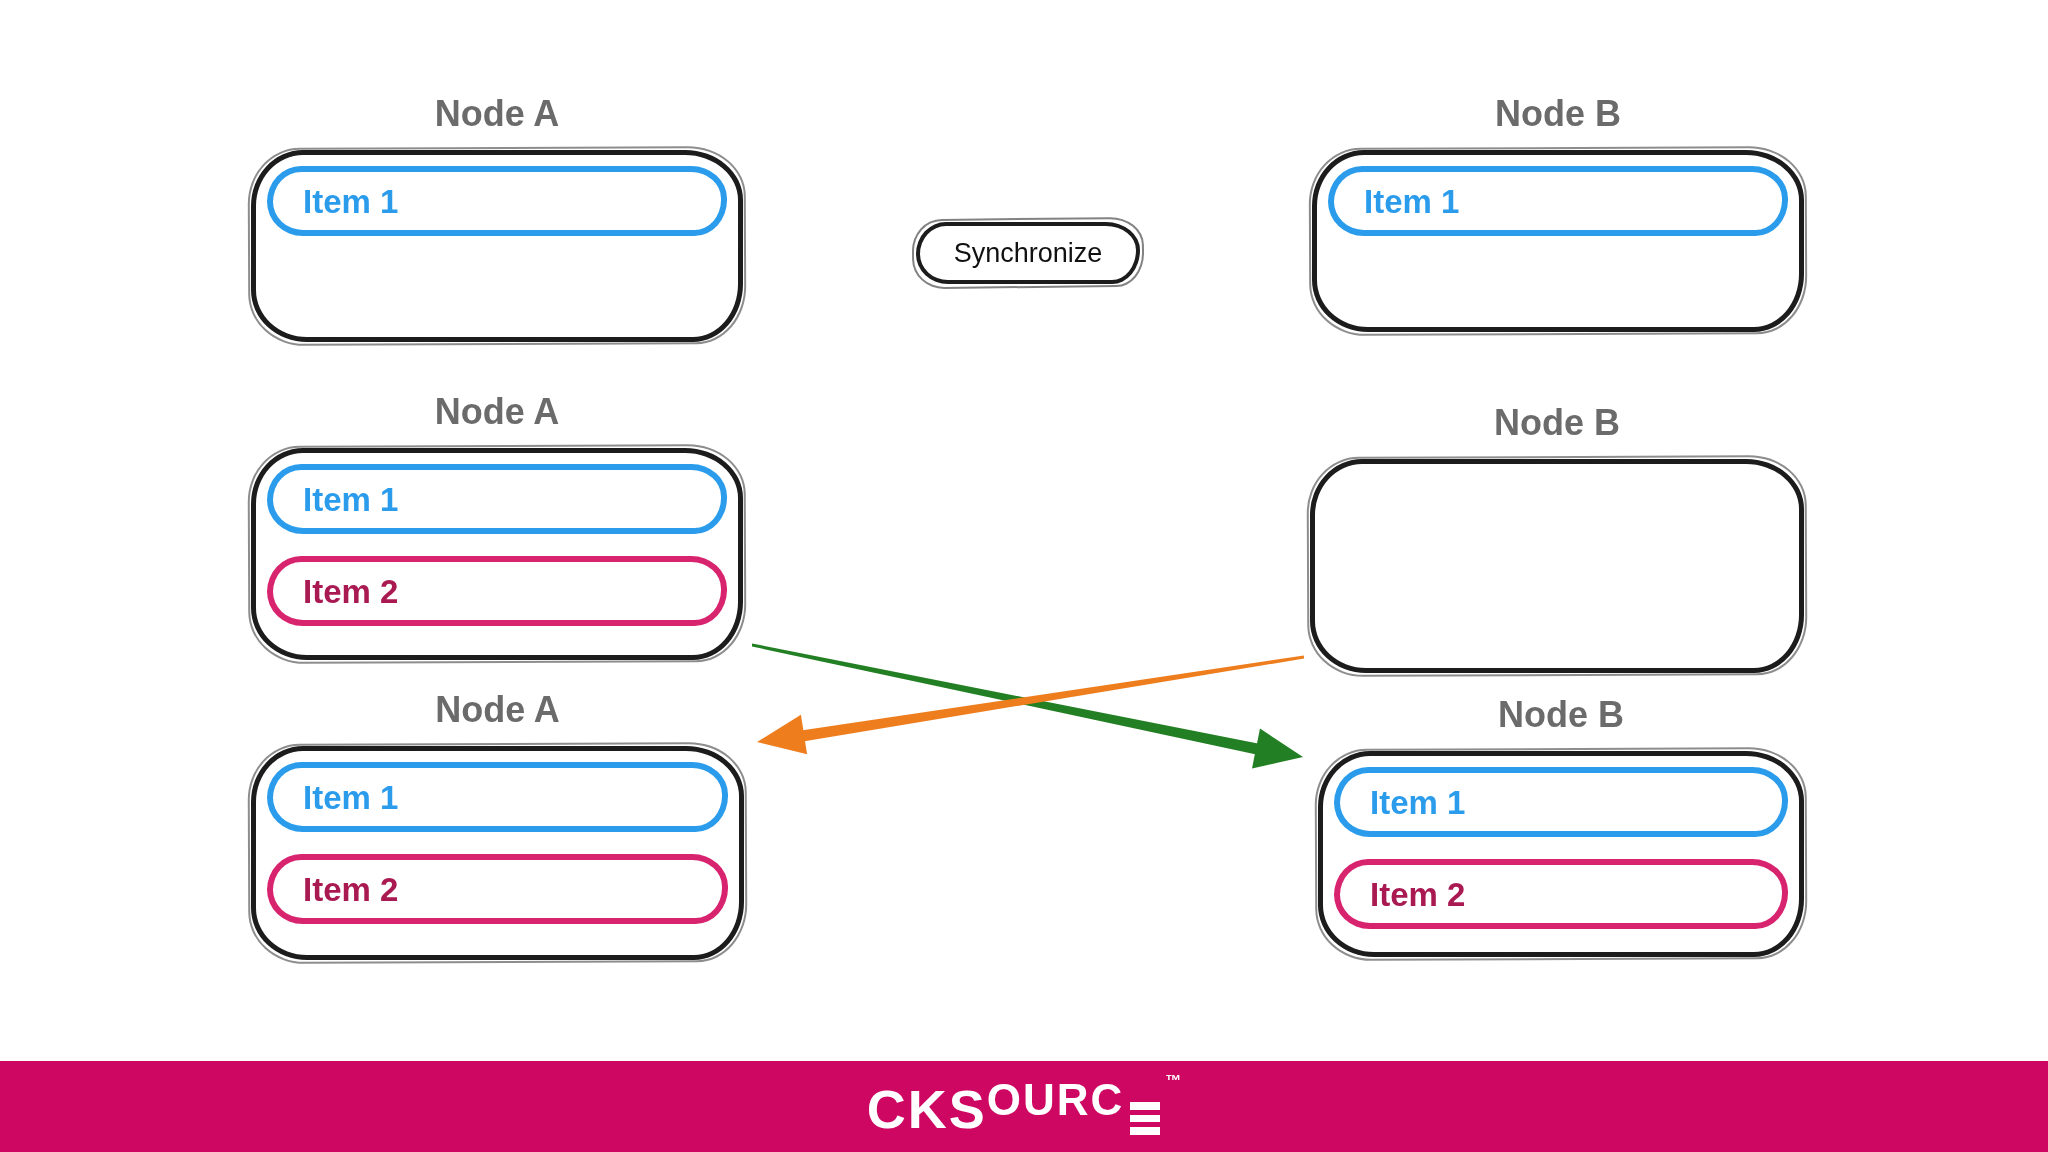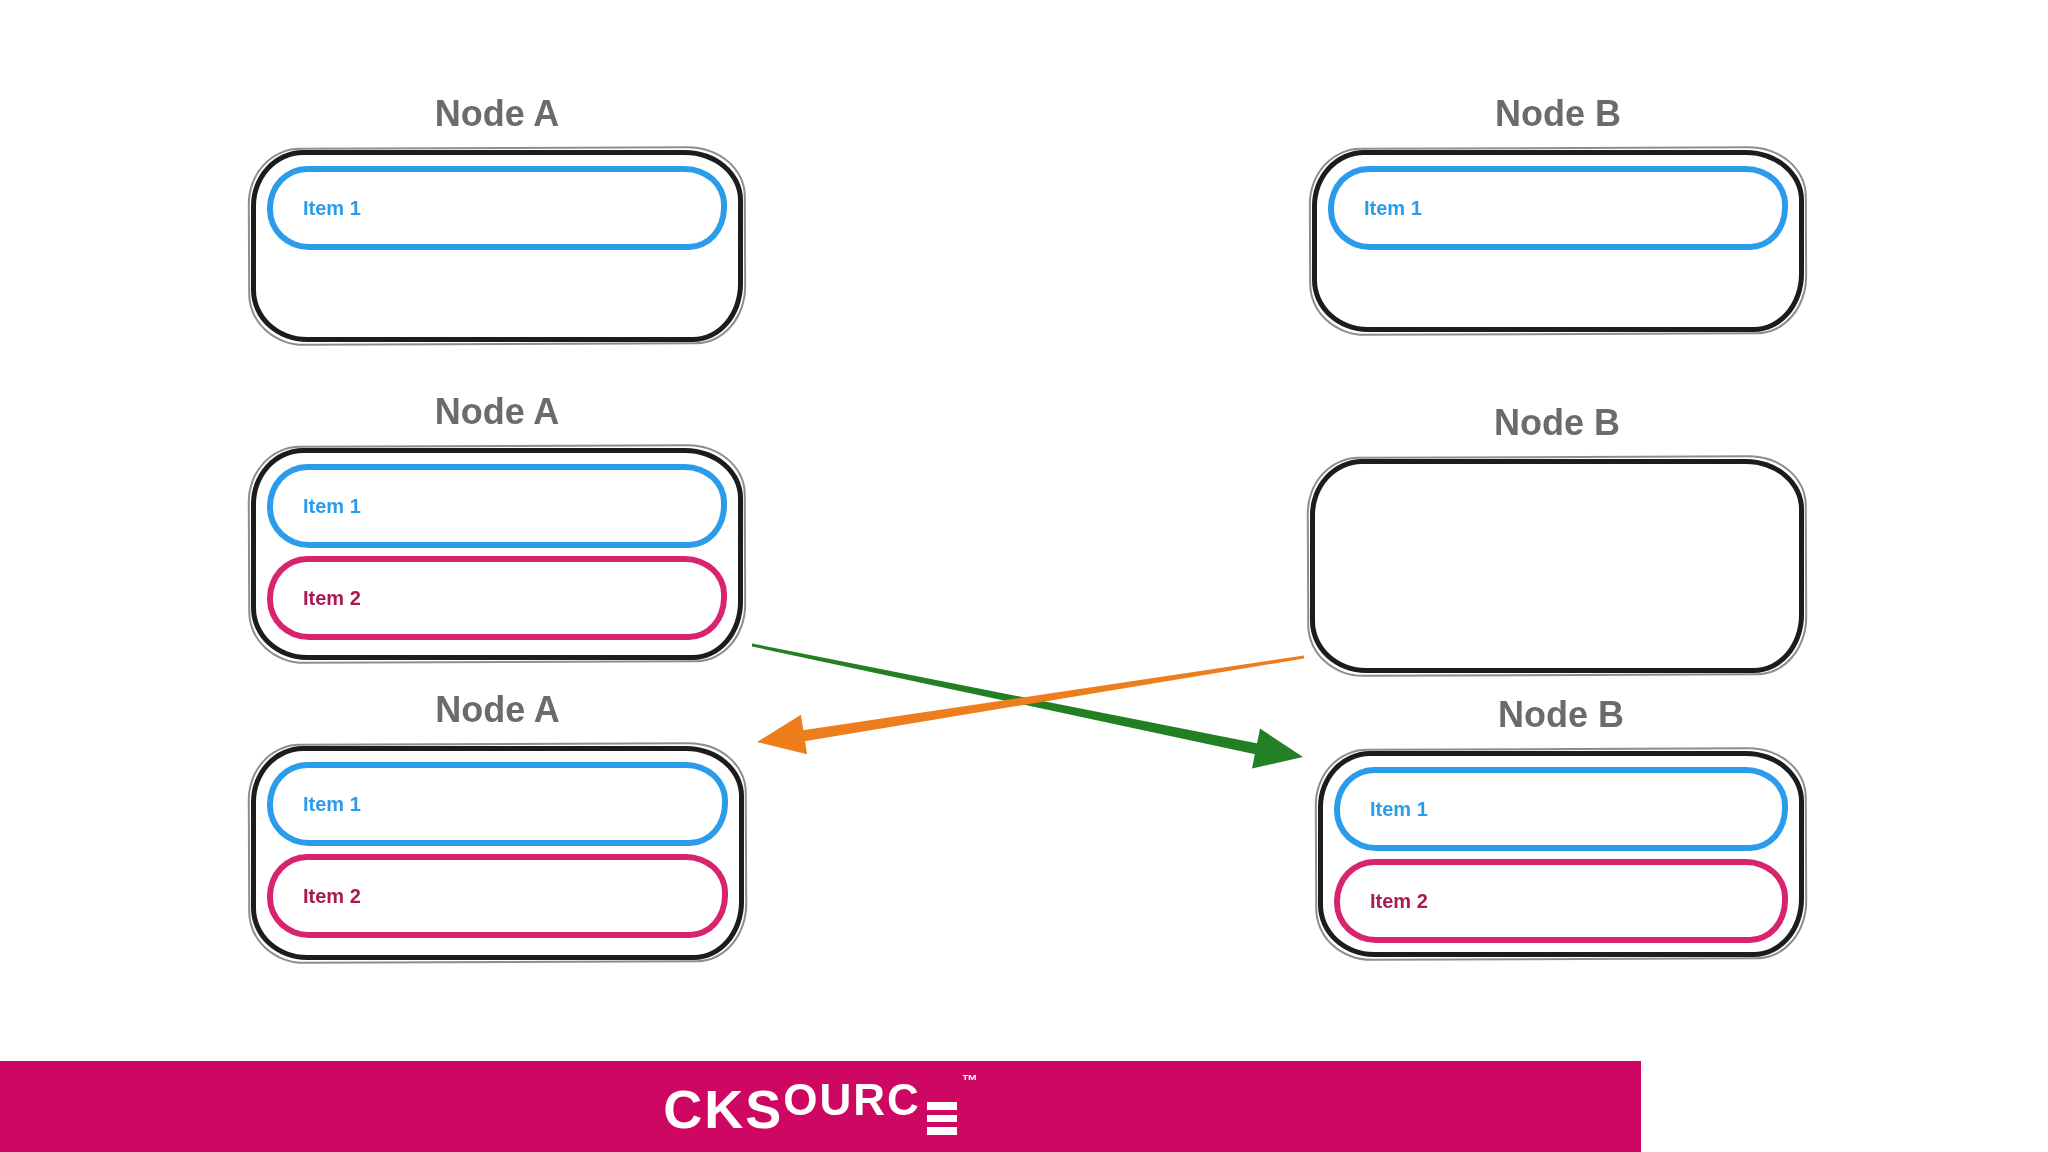--- a/index.html
+++ b/index.html
@@ -43,35 +43,35 @@
     position: relative; box-sizing: border-box; background: #fff;
     border: 5px solid var(--ink, #1c1c1c);
     border-radius: 52px 58px 50px 56px / 56px 50px 58px 52px;
   }
   .node-box::after {
     content: ""; position: absolute; inset: -8px;
     border: 2px solid var(--ink, #1c1c1c); border-radius: inherit;
     transform: rotate(-0.25deg); opacity: .5; pointer-events: none;
   }
   .item-pill {
-    position: absolute; left: 11px; right: 11px; height: 84px;
+    position: absolute; left: 11px; right: 11px; height: 70px;
     box-sizing: border-box; background: #fff;
     border-radius: 40px 42px 38px 42px / 42px 38px 42px 40px;
     border: 6px solid; display: flex; align-items: center;
-    padding-left: 30px; font-size: 20px; font-weight: 700; line-height: 1;
+    padding-left: 30px; font-size: 33px; font-weight: 700; line-height: 1;
   }
   .item-pill.blue { border-color: var(--blue, #2b9cec); color: var(--blue, #2b9cec); }
   .item-pill.pink { border-color: var(--pink-border, #d8246f); color: var(--pink-text, #aa1a52); }
 
   
   .arrows-layer { position: absolute; left: 0; top: 0; pointer-events: none; }
 
   
   .brand-bar {
-    position: absolute; left: 0; top: 1061px; width: 1641px; height: 91px;
+    position: absolute; left: 0; top: 1061px; width: 2048px; height: 91px;
     background: var(--bar-magenta, #ce0762);
     display: flex; align-items: center; justify-content: center;
   }
   .logo { display: flex; align-items: flex-end; color: #fff; }
   .logo-lg { font-size: 54px; font-weight: 800; letter-spacing: 2px; line-height: 1; }
   .logo-sm { font-size: 44px; font-weight: 800; letter-spacing: 2px; line-height: 1; margin-bottom: 14px; }
   .logo-ebars {
     display: inline-block; width: 30px; height: 33px; margin: 0 0 1px 6px;
     background: linear-gradient(to bottom,
       #fff 0 8px, transparent 8px 13px,
@@ -79,20 +79,21 @@
       #fff 25px 33px);
   }
   .logo-tm { font-size: 16px; font-weight: 700; align-self: flex-start; margin: -6px 0 0 5px; }
 </style>
 </head>
 <body>
 
 <div class="stage">
 
 
+  <div class="sync-btn">Synchronize</div>
 
   <div>
       <div class="node-group" style="left: 251px; top: 92px; width: 492px;">
         <div class="node-label">Node A</div>
         <div class="node-box" style="height: 192px;">
           <div class="item-pill blue" style="top: 11px;">Item 1</div>
         </div>
       </div>
       <div class="node-group" style="left: 1312px; top: 92px; width: 492px;">
         <div class="node-label">Node B</div>

